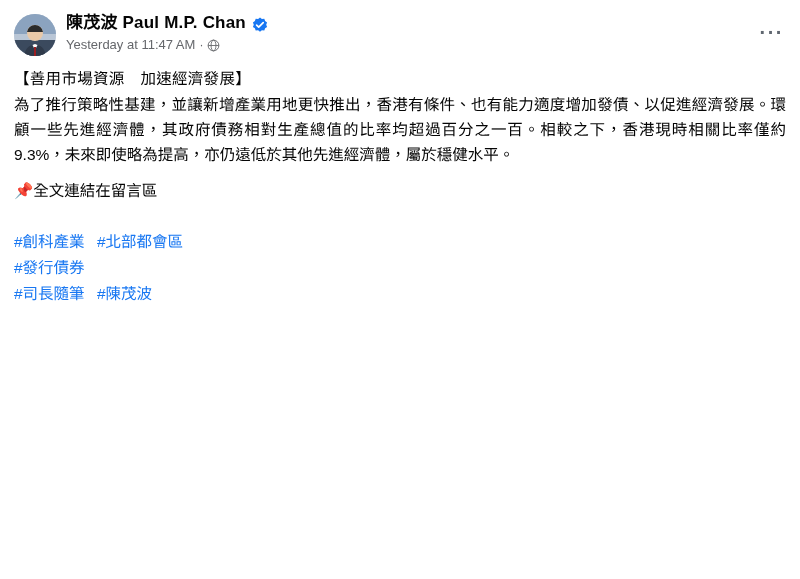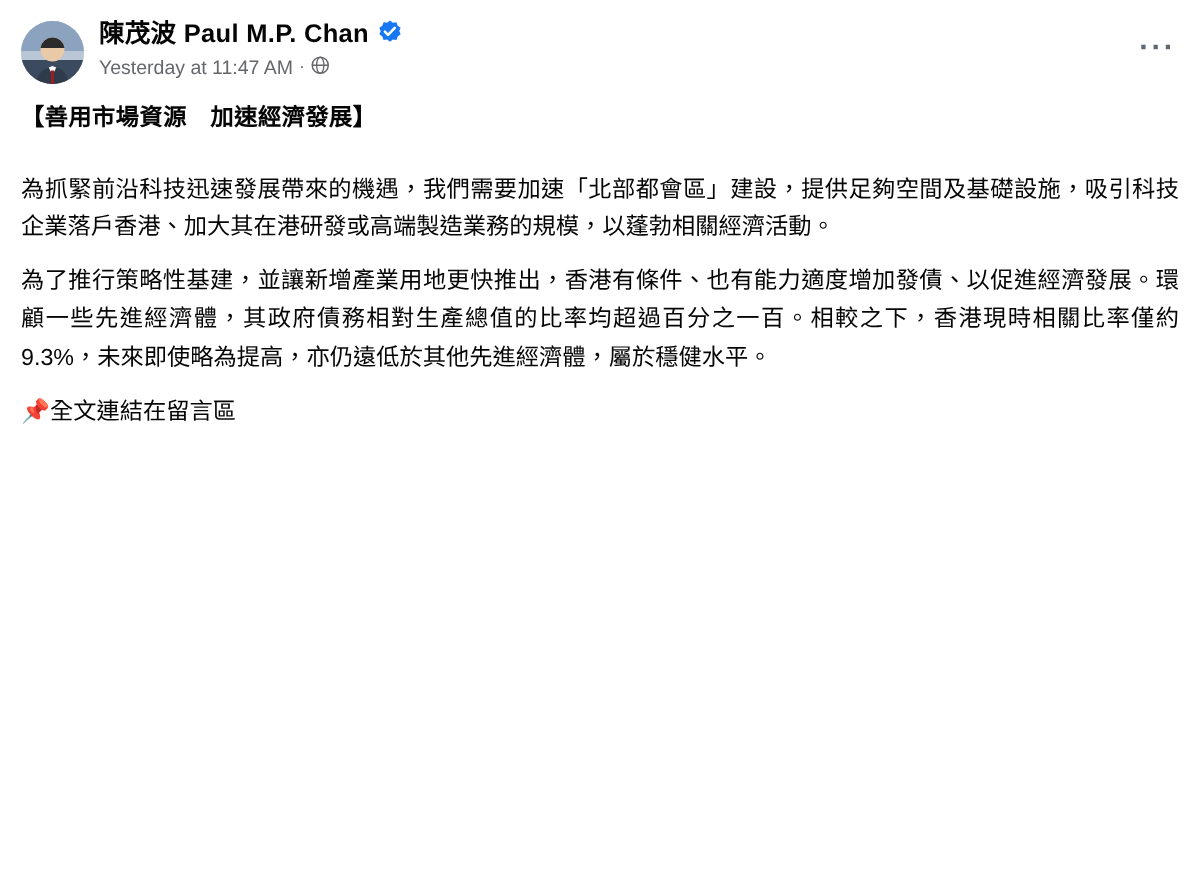--- a/index.html
+++ b/index.html
@@ -39,39 +39,39 @@
   .avatar svg { display: block; }
   .header-text {
     margin-left: 10px;
     display: flex;
     flex-direction: column;
     justify-content: center;
     padding-top: 1px;
   }
   .name-row {
     display: flex;
-    align-items: flex-start;
+    align-items: flex-end;
     line-height: 1.15;
   }
   .author-name {
     font-size: 17px;
     font-weight: bold;
     color: #050505;
     letter-spacing: 0.2px;
   }
   .verified {
     margin-left: 6px;
     width: 16px;
     height: 16px;
     display: inline-block;
     flex: 0 0 16px;
   }
   .meta-row {
     display: flex;
-    align-items: flex-start;
+    align-items: flex-end;
     margin-top: 4px;
     font-size: 13px;
     color: #65676b;
   }
   .meta-dot {
     margin: 0 4px;
     color: #65676b;
     font-size: 12px;
   }
   .globe-icon {
@@ -96,22 +96,22 @@
     line-height: 1.62;
     color: #050505;
     padding-top: 4px;
   }
   .post-body p {
     margin: 0 0 11px 0;
     text-align: justify;
     text-justify: inter-character;
   }
   .post-body p.title-line {
-    font-weight: bold;
-    margin-bottom: 23px;
+    font-weight: normal;
+    margin-bottom: 1px;
     letter-spacing: 0.3px;
   }
   .post-body p.link-note {
     margin-top: 10px;
     margin-bottom: 26px;
   }
   .hashtags {
     margin-top: 2px;
   }
   .hashtags div {
@@ -166,19 +166,31 @@
           </svg>
         </span>
       </div>
     </div>
 
     <div class="menu-dots">···</div>
   </div>
 
   <div class="post-body">
     <p class="title-line">【善用市場資源　加速經濟發展】</p>
-    <p>為抓緊前沿科技迅速發展帶來的機遇，我們需要加速「北部都會區」建設，提供足夠空間及基礎設施，吸引科技企業落戶香港、加大其在港研發或高端製造業務的規模，以蓬勃相關經濟活動。</p>
     <p>為了推行策略性基建，並讓新增產業用地更快推出，香港有條件、也有能力適度增加發債、以促進經濟發展。環顧一些先進經濟體，其政府債務相對生產總值的比率均超過百分之一百。相較之下，香港現時相關比率僅約9.3%，未來即使略為提高，亦仍遠低於其他先進經濟體，屬於穩健水平。</p>
     <p class="link-note">📌全文連結在留言區</p>
 
+    <div class="hashtags">
+      <div>
+        <a class="hashtag">#創科產業</a>
+        <a class="hashtag" style="margin-left:8px;">#北部都會區</a>
+      </div>
+      <div>
+        <a class="hashtag">#發行債券</a>
+      </div>
+      <div>
+        <a class="hashtag">#司長隨筆</a>
+        <a class="hashtag" style="margin-left:8px;">#陳茂波</a>
+      </div>
+    </div>
   </div>
 
 </div>
 
 </body></html>

